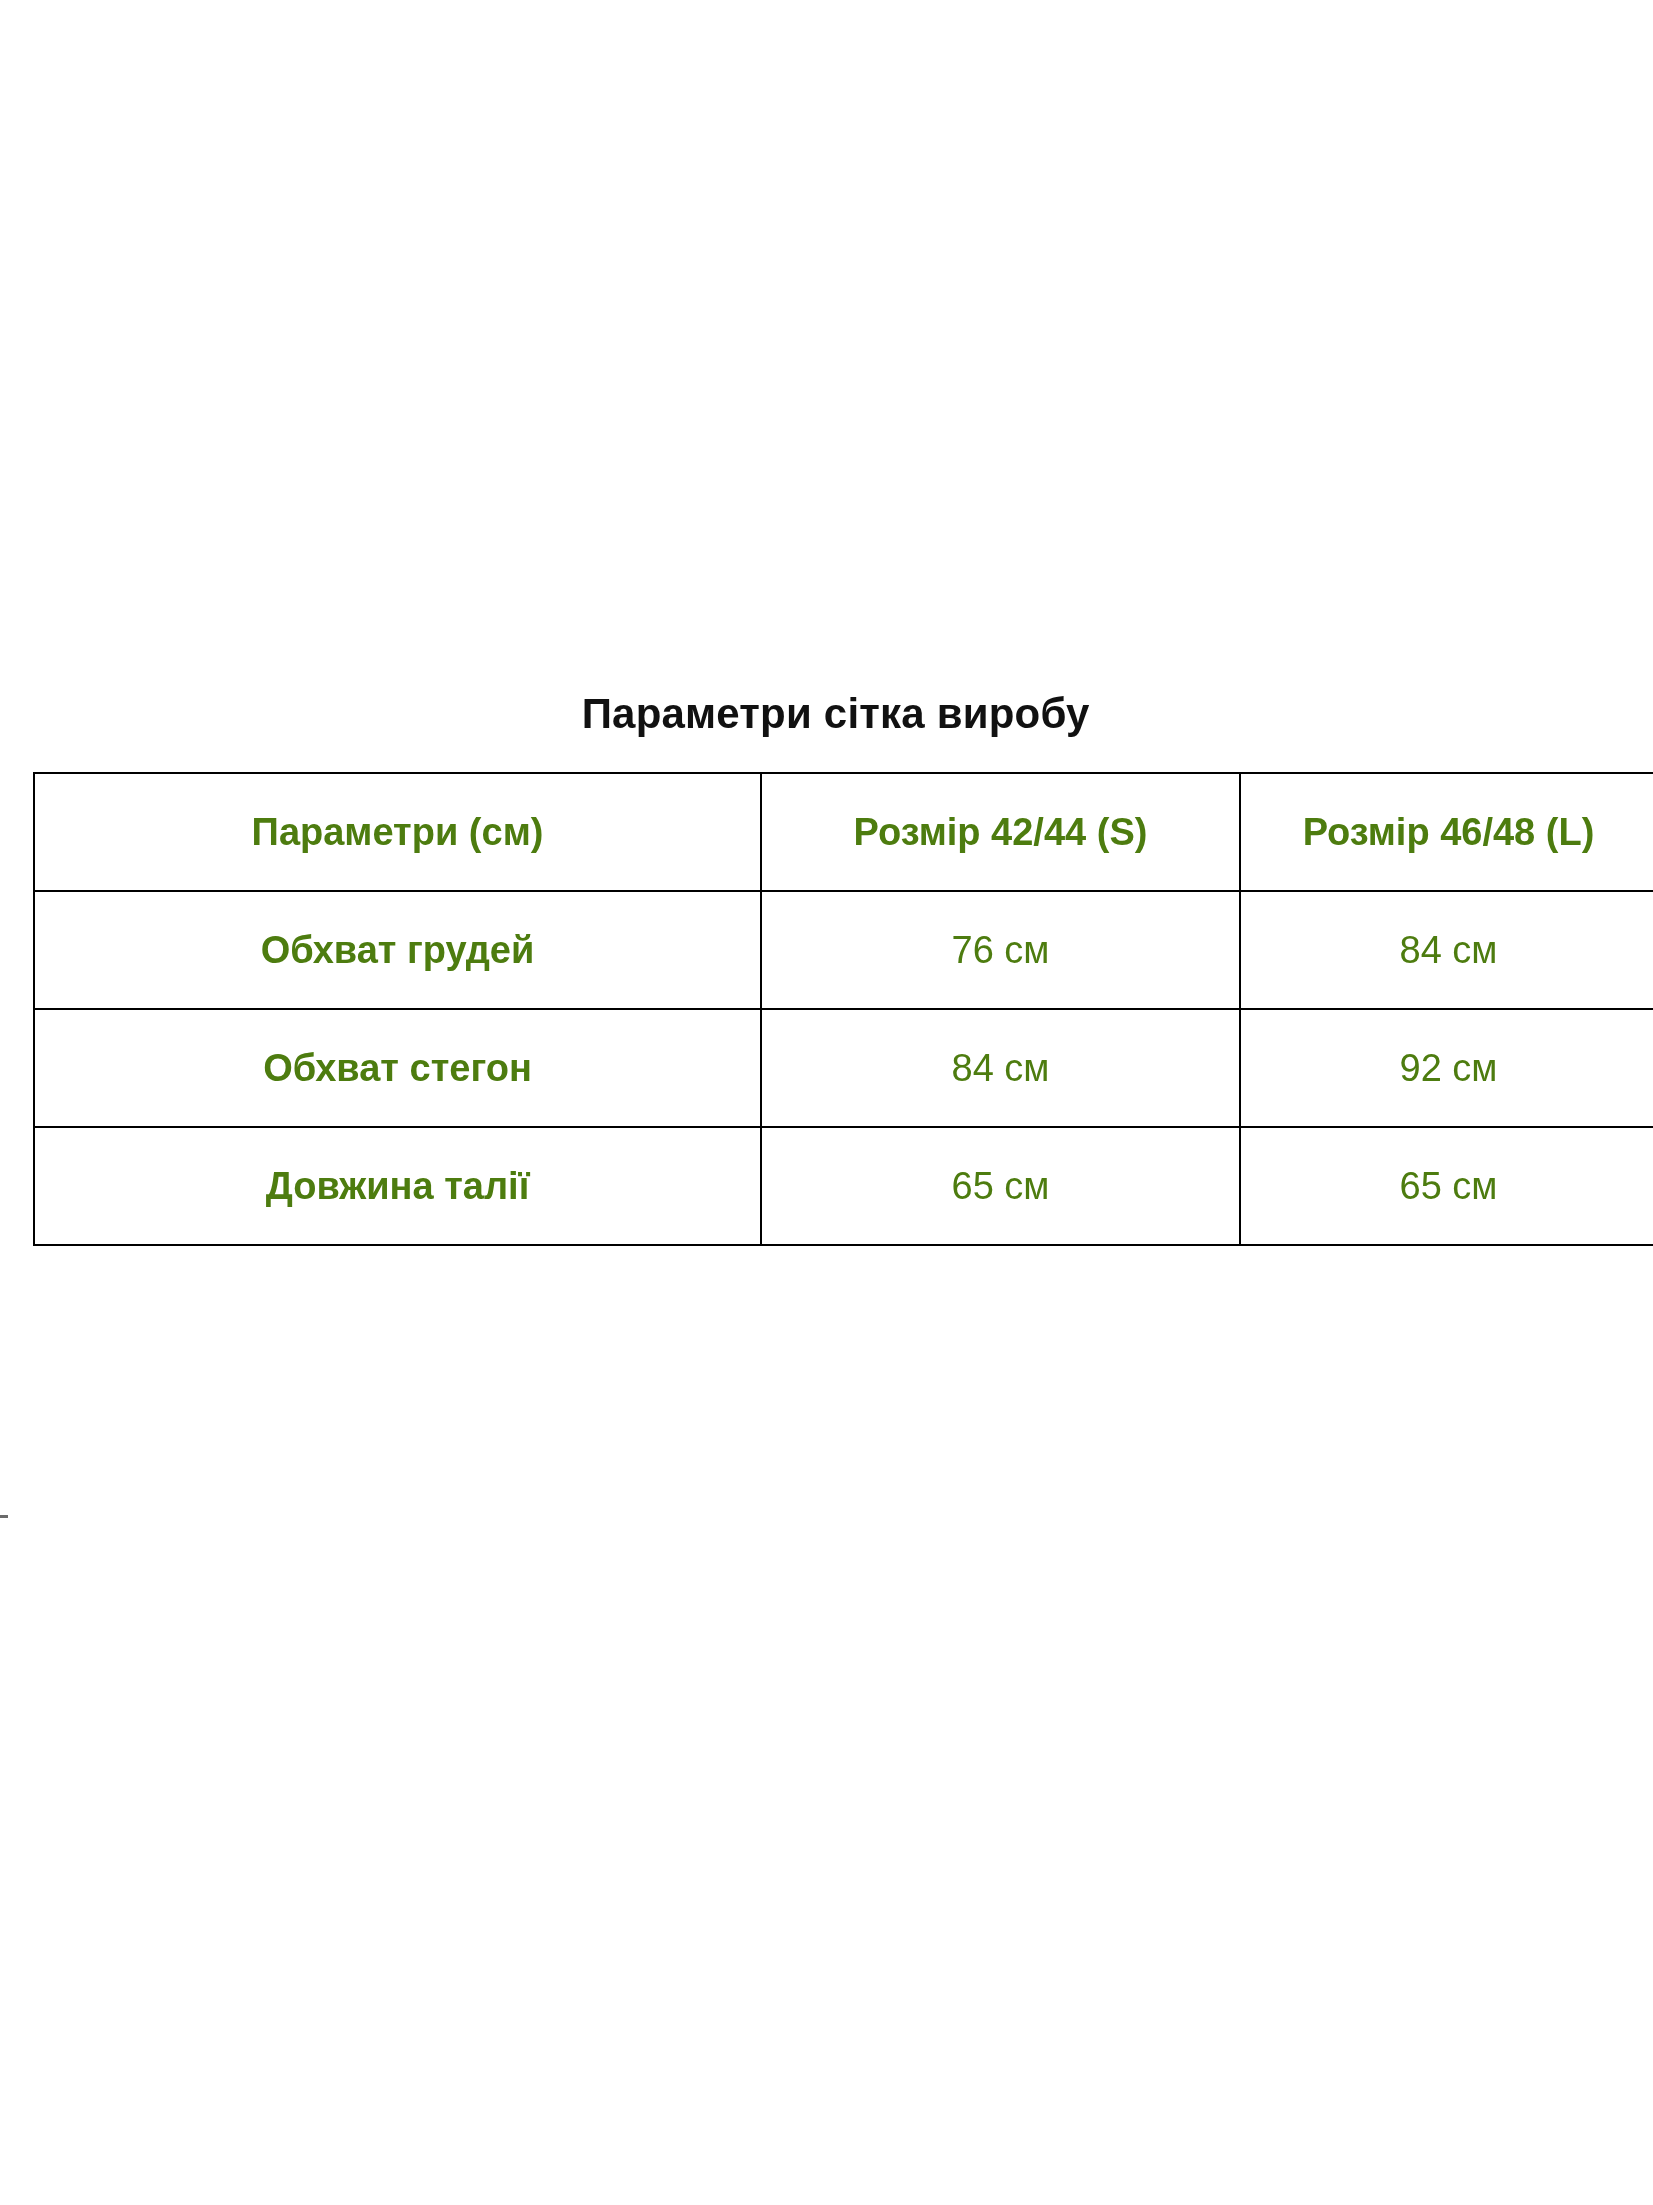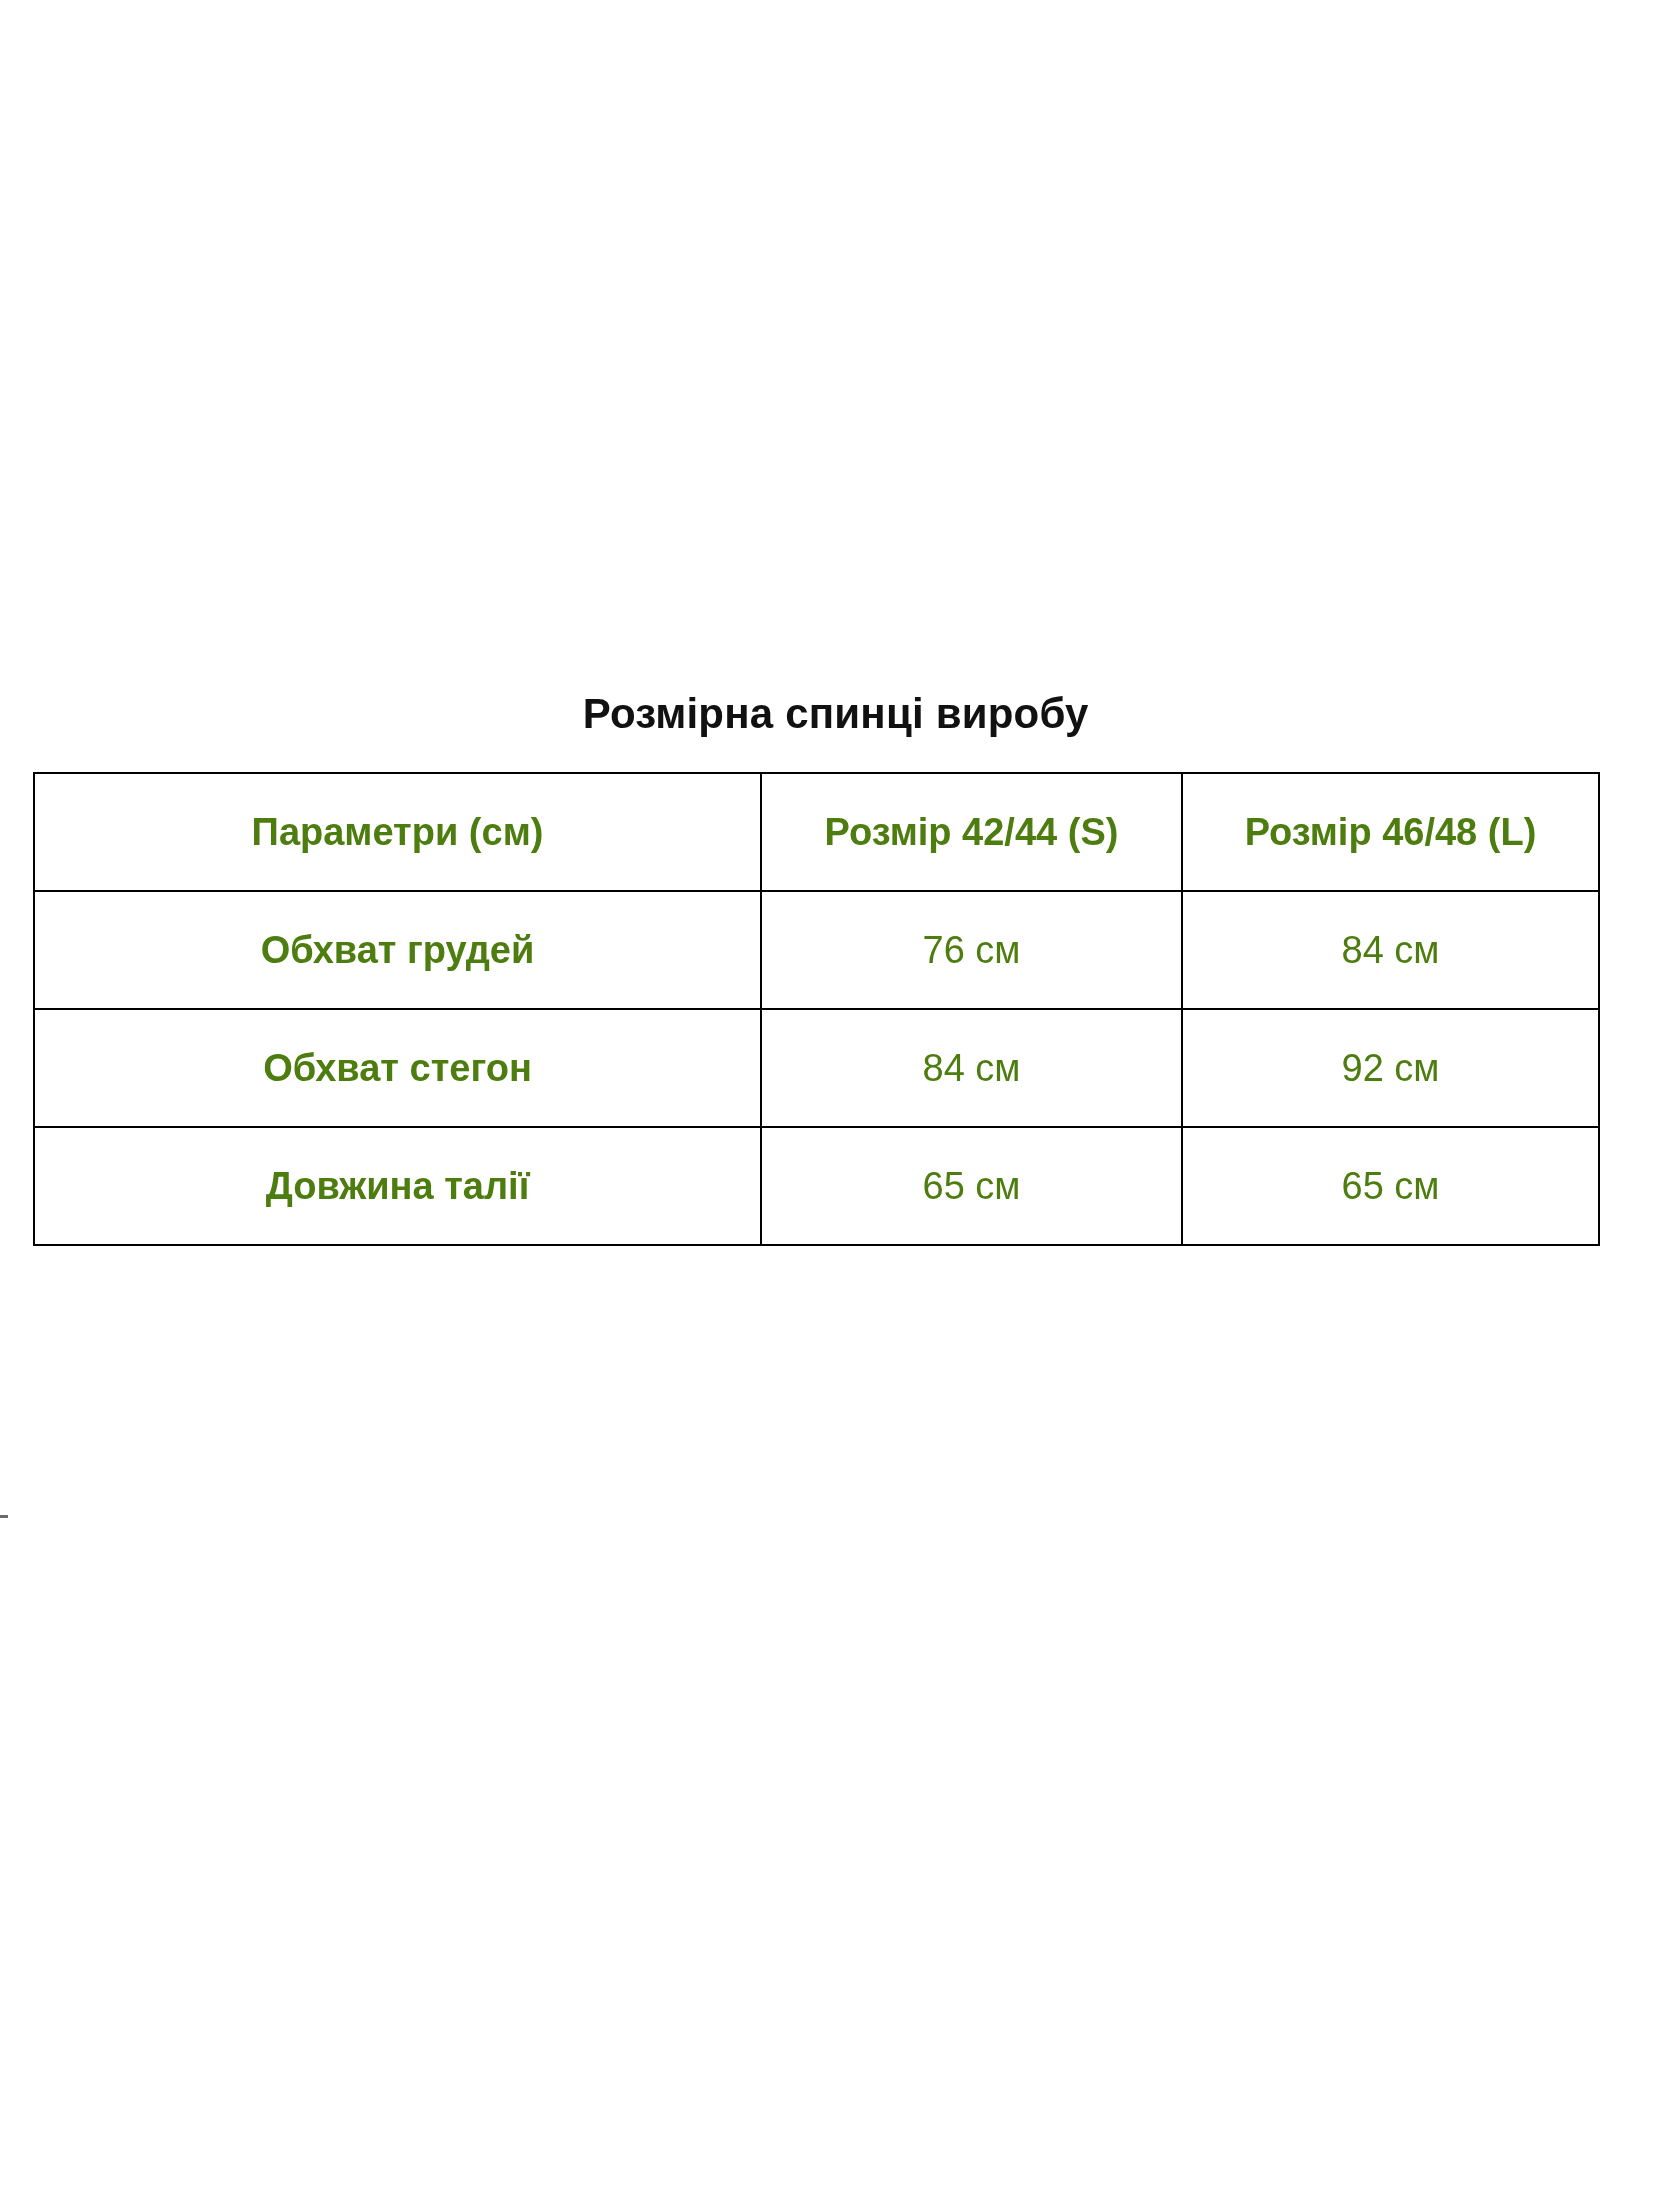--- a/index.html
+++ b/index.html
@@ -54,21 +54,21 @@
     border: 2.5px solid #000000;
     height: 116px;
     padding: 0 8.2px;
     vertical-align: middle;
     text-align: center;
     font-size: 38px;
     color: #4d7c0f;
   }
 
   table.size-table .col-param { width: 727px; }
-  table.size-table .col-s     { width: 421px; }
+  table.size-table .col-s     { width: 479px; }
   table.size-table .col-l     { width: 417px; }
 
   table.size-table thead th {
     font-weight: bold;
     font-size: 38px;
   }
 
   table.size-table tbody td.param-cell {
     font-weight: bold;
     font-size: 38px;
@@ -89,21 +89,21 @@
     background: #6b6b6b;
   }
 </style>
 </head>
 <body>
 
 <div class="page">
 
   <div class="size-chart">
 
-    <h1 class="chart-title">Розмірна спинці виробу</h1>
+    <h1 class="chart-title">Параметри сітка виробу</h1>
 
     <table class="size-table">
       <colgroup>
         <col class="col-param">
         <col class="col-s">
         <col class="col-l">
       </colgroup>
       <thead>
         <tr>
           <th class="col-param">Параметри (см)</th>

